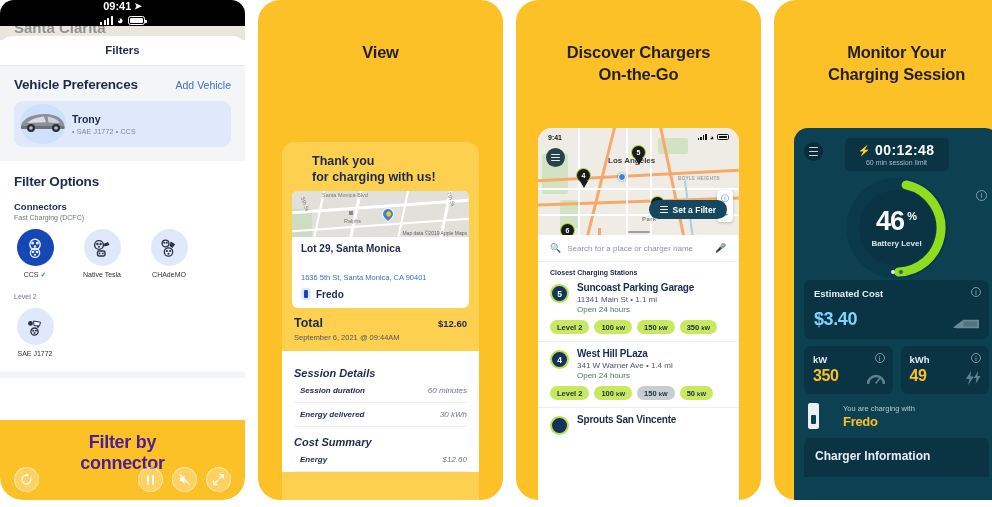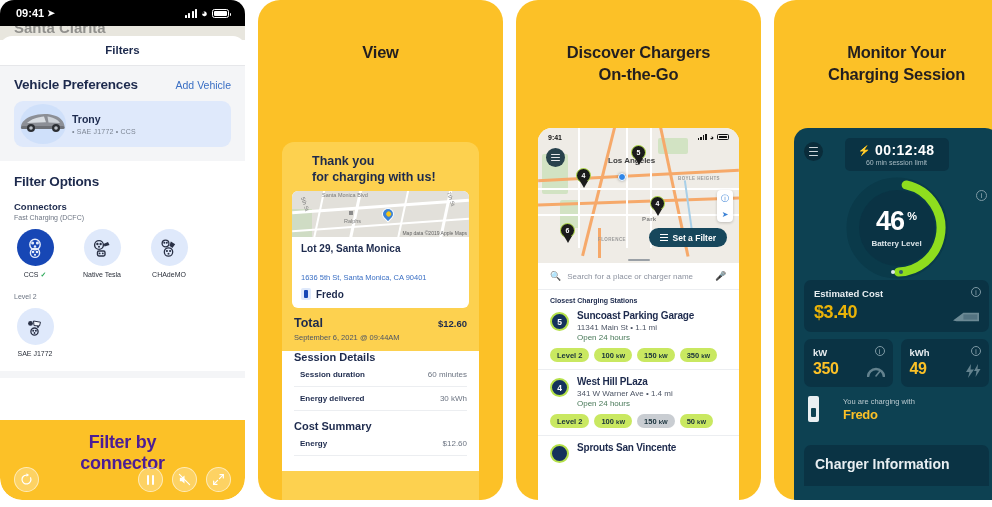--- a/index.html
+++ b/index.html
@@ -40,21 +40,21 @@
   }
 
   
   #panel-filters { background:#ffffff; border-radius: 0 0 22px 22px; }
   .statusbar {
     height: 26px; background:#000;
     border-radius: 14px 14px 0 0;
     display:flex; align-items:center; justify-content:space-between;
     padding: 0 16px;
     color:#fff; font-size:11px; font-weight:bold;
-    position:relative; z-index:5;
+    position:relative; z-index:5;flex-direction:column;
   }
   .sb-right { display:flex; align-items:center; gap:4px; }
   .bars { display:flex; align-items:flex-end; gap:1.5px; height:9px; }
   .bars i { width:2px; background:#fff; display:block; border-radius:.5px;}
   .bars i:nth-child(1){height:3px}.bars i:nth-child(2){height:5px}
   .bars i:nth-child(3){height:7px}.bars i:nth-child(4){height:9px}
   .wifi { font-size:11px; line-height:1; }
   .batt { width:17px;height:9px;border:1.2px solid #fff;border-radius:2.5px;position:relative;}
   .batt::after{content:"";position:absolute;left:1px;top:1px;bottom:1px;right:1px;background:#fff;border-radius:1px;}
   .batt::before{content:"";position:absolute;right:-3px;top:3px;width:1.5px;height:3px;background:#fff;border-radius:0 1px 1px 0;}
@@ -147,35 +147,35 @@
   .p2-addr-s { font-size:7.5px; color:#3a6fc4; margin-top:19px; }
   .p2-charger { display:flex; align-items:center; gap:5px; margin-top:6px; }
   .plug-badge { width:10px;height:12px;border-radius:2px;background:#dfe9fb; position:relative;}
   .plug-badge::after{content:"";position:absolute;left:3px;top:2px;width:4px;height:8px;background:#1747b5;border-radius:1px;}
   .p2-charger-n { font-size:10px; font-weight:bold; color:#1d2a4d; }
   .p2-total { padding:8px 12px 9px; }
   .p2-total-row { display:flex; justify-content:space-between; align-items:baseline; }
   .p2-total-l { font-size:12.5px; font-weight:bold; color:#1d2a4d; }
   .p2-total-r { font-size:9.5px; font-weight:bold; color:#1d2a4d; }
   .p2-date { font-size:7.5px; color:#4d5565; margin-top:3px; }
-  .p2-body { background:#fff; padding:0 12px 0; min-height:120px; }
+  .p2-body { background:#fff; padding:16px 12px 0; min-height:120px;font-style:italic; }
   .p2-h { font-size:11px; font-weight:bold; color:#1d2a4d; }
   .p2-row {
     display:flex; justify-content:space-between; align-items:baseline;
     padding:7px 0 7px 6px; border-bottom:1px solid #eceef1;
   }
   .p2-row .k { font-size:8px; font-weight:bold; color:#1d2a4d; }
   .p2-row .v { font-size:8px; color:#6d7583; }
 
   
   .p3-phone {
     position:absolute; left:22px; right:22px; top:128px; bottom:0;
     background:#fff; border-radius:14px 14px 0 0; overflow:hidden;
   }
-  .p3-map { height:135px; position:relative; background:#efece6; overflow:hidden; }
+  .p3-map { height:107px; position:relative; background:#efece6; overflow:hidden; }
   .p3-status {
     position:absolute; top:3px; left:0; right:0; height:12px;
     display:flex; align-items:center; justify-content:space-between;
     padding:0 10px; font-size:7px; font-weight:bold; color:#121212; z-index:4;
   }
   .p3-bars{display:flex;align-items:flex-end;gap:1px;height:6px;}
   .p3-bars i{width:1.5px;background:#121212;display:block;}
   .p3-bars i:nth-child(1){height:2px}.p3-bars i:nth-child(2){height:3.5px}
   .p3-bars i:nth-child(3){height:5px}.p3-bars i:nth-child(4){height:6px}
   .p3-batt{width:12px;height:6px;border:1px solid #121212;border-radius:1.5px;position:relative;}
@@ -276,39 +276,39 @@
     border:1px solid #7e9aa5;color:#a9bcc4;font-size:7px;display:flex;align-items:center;justify-content:center;
   }
   .dots{position:absolute;left:50%;transform:translateX(-50%);bottom:4px;display:flex;gap:4px;}
   .dots i{width:4px;height:4px;border-radius:50%;background:#33606f;display:block;}
   .dots i.on{background:#dfe7ea;}
   .p4-cards{padding:0 10px;}
   .card-cost{
     background:#0a3344;border-radius:7px;padding:8px 10px 9px;position:relative;margin-top:2px;
   }
   .cc-lbl{font-size:9.5px;font-weight:bold;color:#e8eef1;}
-  .cc-val{font-size:18px;font-weight:bold;color:#eab308;margin-top:3px;letter-spacing:-0.4px;}
+  .cc-val{font-size:18px;font-weight:bold;color:#7dd3fc;margin-top:10px;letter-spacing:-0.4px;}
   .ic-round{
     position:absolute;right:8px;top:7px;width:10px;height:10px;border-radius:50%;
     border:1px solid #7e9aa5;color:#a9bcc4;font-size:6.5px;display:flex;align-items:center;justify-content:center;
   }
   .cc-art{position:absolute;right:10px;bottom:8px;width:26px;height:14px;opacity:.55;}
   .two{display:flex;gap:8px;margin-top:7px;}
   .card-sm{flex:1;background:#0a3344;border-radius:7px;padding:8px 9px 9px;position:relative;}
   .cs-lbl{font-size:9.5px;font-weight:bold;color:#e8eef1;}
   .cs-val{font-size:16px;font-weight:bold;color:#fcc127;margin-top:2px;letter-spacing:-0.4px;}
   .cs-art{position:absolute;right:8px;bottom:9px;opacity:.5;color:#bcd1d8;font-size:13px;}
   .charging-with{display:flex;align-items:center;gap:24px;padding:9px 4px 0;}
   .plug-img{width:11px;height:26px;border-radius:2px;background:#e9eff2;position:relative;flex:none;}
   .plug-img::after{content:"";position:absolute;left:3px;top:12px;width:5px;height:9px;background:#0d4152;border-radius:1px;}
   .cw-s{font-size:7.5px;color:#b9c9cf;}
   .cw-n{font-size:13px;font-weight:bold;color:#fcc127;margin-top:1px;letter-spacing:-0.3px;}
   .charger-info{
-    margin-top:23px;background:#0a3344;border-radius:7px 7px 0 0;padding:11px 11px 14px;
-    font-size:14px;font-weight:bold;color:#e8eef1;
+    margin-top:9px;background:#0a3344;border-radius:7px 7px 0 0;padding:11px 11px 14px;
+    font-size:12px;font-weight:bold;color:#e8eef1;
   }
 </style>
 </head>
 <body>
 
 <div class="stage">
 
   <div class="panel" id="panel-filters">
 
     <div class="statusbar">

